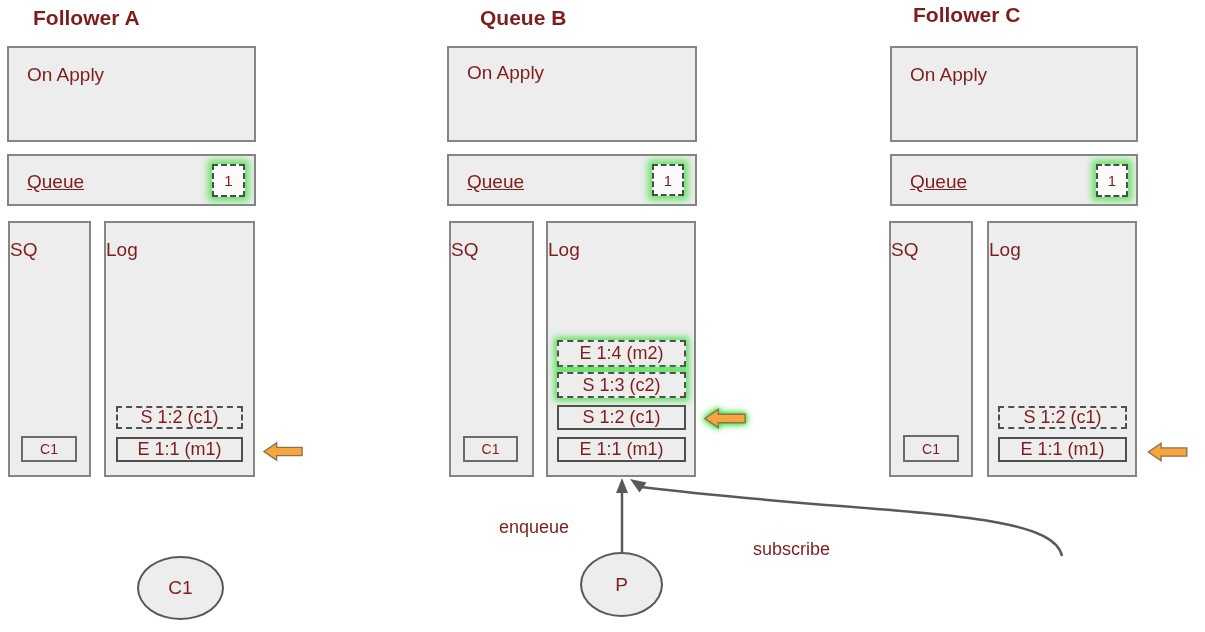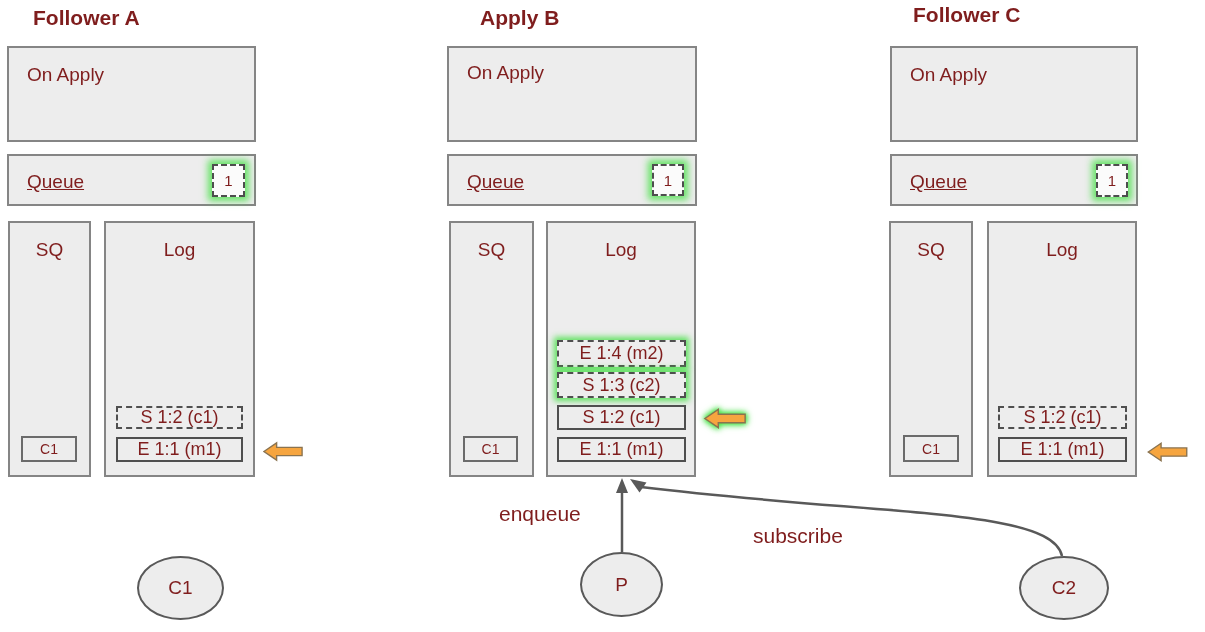--- a/index.html
+++ b/index.html
@@ -12,37 +12,37 @@
   .col-title{font-size:21px;font-weight:bold;white-space:nowrap;}
   .panel{background:#ededed;border:2px solid #858585;}
   .panel-text{font-size:19px;line-height:26px;white-space:nowrap;}
   .note{font-style:italic;}
   .queue-label{font-size:19px;text-decoration:underline;}
   .badge{
     background:#fbfbfb;border:2px dashed #4d4d4d;
     display:flex;align-items:center;justify-content:center;
     font-size:15px;box-shadow:0 0 7px 4px rgba(80,225,80,0.85);
   }
-  .hdr{font-size:19px;text-align:center;white-space:nowrap;}
+  .hdr{font-size:19px;text-align:left;white-space:nowrap;}
   .entry{
     background:#ededed;border:2px solid #4f4f4f;
     display:flex;align-items:center;justify-content:center;
     font-size:18px;white-space:nowrap;
   }
   .entry.dashed{border-style:dashed;}
   .entry.glow{box-shadow:0 0 6px 3px rgba(80,225,80,0.9);}
   .mini{
     background:#ededed;border:2px solid #6b6b6b;
     display:flex;align-items:center;justify-content:center;font-size:14px;
   }
   .actor{
     background:#ededed;border:2px solid #595959;border-radius:50%;
     display:flex;align-items:center;justify-content:center;font-size:19px;
   }
-  .edge-label{font-size:21px;white-space:nowrap;}
+  .edge-label{font-size:18px;white-space:nowrap;margin-top:15px;}
   .oarrow polygon{fill:#f6a53f;stroke:#8a7350;stroke-width:1.5;}
   .oarrow.glow{filter:drop-shadow(0 0 3px #4ce44c) drop-shadow(0 0 2px #4ce44c);}
   svg{display:block;}
 </style>
 </head>
 <body>
 
 <div id="canvas">
 
   <svg class="abs" style="left:0;top:0;" width="1205" height="632" viewBox="0 0 1205 632">
@@ -83,21 +83,21 @@
     <span>E 1:1 (m1)</span>
   </div>
   <div class="abs mini" style="left:21px;top:436px;width:56px;height:26px;">
     <span>C1</span>
   </div>
 
   <svg class="abs oarrow" style="left:263px;top:440px;" width="40" height="23" viewBox="0 0 44 24">
     <polygon points="1,12 15,2.5 15,7.5 43,7.5 43,16.5 15,16.5 15,21.5"></polygon>
   </svg>
 
-  <div class="abs col-title" style="left:480px;top:6px;">Apply B</div>
+  <div class="abs col-title" style="left:480px;top:6px;">Queue B</div>
 
   <div class="abs panel" style="left:447px;top:46px;width:250px;height:96px;">
     <div class="abs panel-text" style="left:18px;top:12px;">
       <div>On Apply</div>
     </div>
   </div>
 
   <div class="abs panel" style="left:447px;top:154px;width:250px;height:52px;">
     <div class="abs queue-label" style="left:18px;top:15px;">Queue</div>
   </div>
@@ -168,17 +168,14 @@
 
   <div class="abs edge-label" style="left:499px;top:502px;">enqueue</div>
   <div class="abs edge-label" style="left:753px;top:524px;">subscribe</div>
 
   <div class="abs actor" style="left:137px;top:556px;width:87px;height:64px;">
     <span>C1</span>
   </div>
   <div class="abs actor" style="left:580px;top:552px;width:83px;height:65px;">
     <span>P</span>
   </div>
-  <div class="abs actor" style="left:1019px;top:556px;width:90px;height:64px;">
-    <span>C2</span>
-  </div>
 
 </div>
 
 </body></html>

